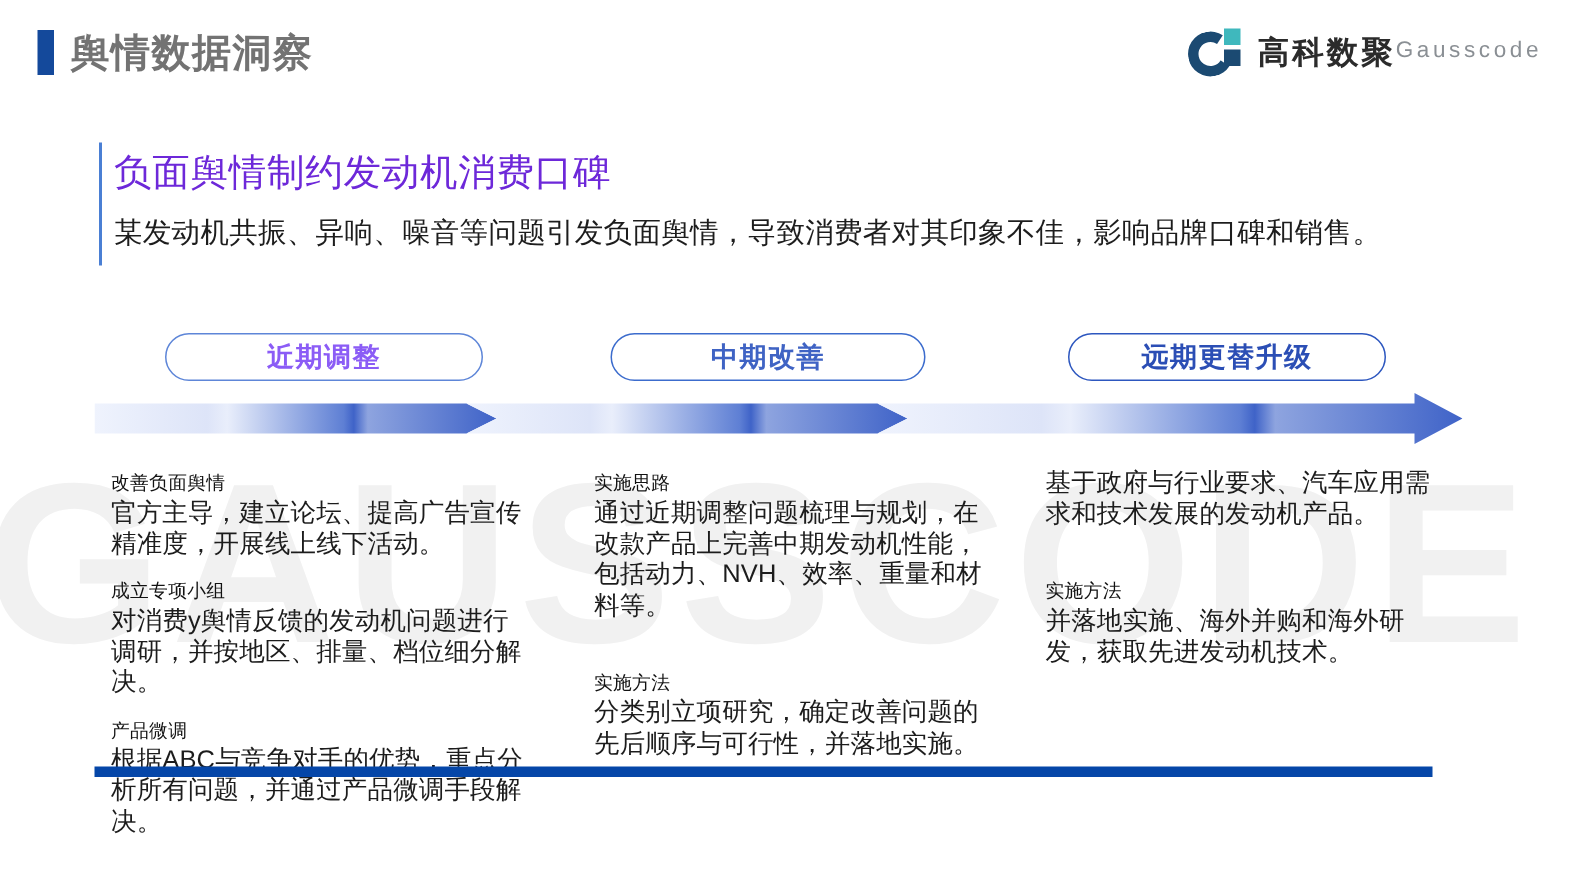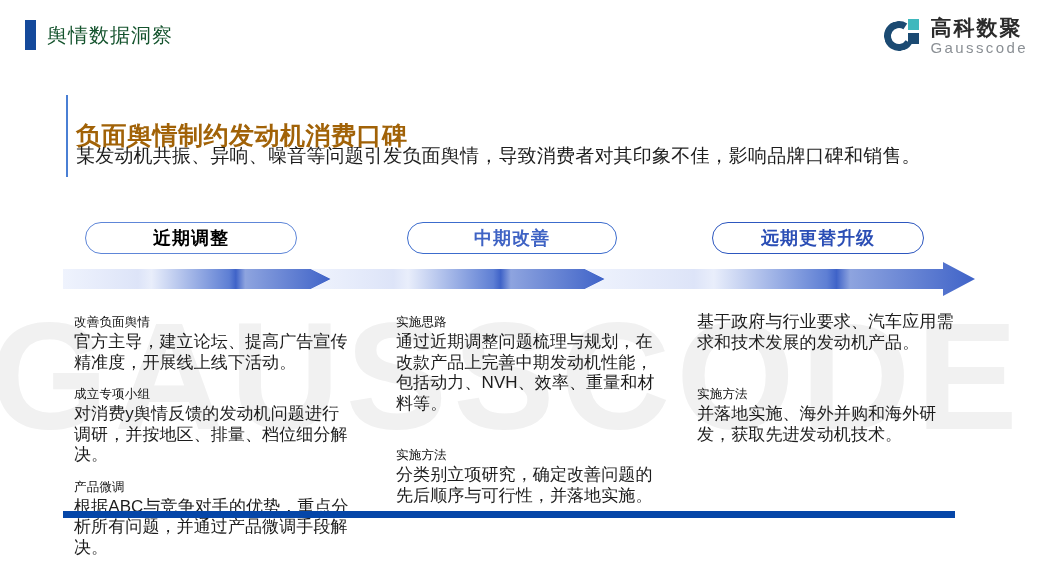--- a/index.html
+++ b/index.html
@@ -22,60 +22,60 @@
     line-height:1;
     user-select:none;
     z-index:0;
   }
 
   
   .header{position:absolute;left:0;top:0;width:1050px;height:70px;z-index:5;}
   .hdr-mark{position:absolute;left:25px;top:20px;width:11px;height:30px;background:#14499b;}
   .hdr-title{
     position:absolute;left:47px;top:16px;
-    font-size:20px;font-weight:normal;color:#14532d;
+    font-size:26px;font-weight:bold;color:#737373;
     letter-spacing:1px;line-height:38px;
   }
   
   .logo{position:absolute;right:22px;top:14px;height:44px;display:flex;align-items:center;}
   .logo-mark{position:relative;width:38px;height:38px;margin-right:9px;}
   .ring{
     position:absolute;left:0;top:4px;width:30px;height:30px;
     border:7px solid #1b4a72;border-radius:50%;
     box-sizing:border-box;
     border-right-color:transparent;
     transform:rotate(-12deg);
   }
   .sq-teal{position:absolute;left:24px;top:2px;width:11px;height:11px;background:#3fb8bd;}
   .sq-navy{position:absolute;left:24px;top:16px;width:11px;height:11px;background:#1b4a72;}
-  .logo-txt{display:flex;flex-direction:column;justify-content:center;}
+  .logo-txt{display:flex;flex-direction:row;justify-content:center;}
   .logo-cn{font-size:21px;font-weight:bold;color:#2b2b2b;letter-spacing:2px;line-height:22px;}
   .logo-en{font-size:15px;color:#8a8f94;letter-spacing:2.4px;line-height:17px;}
 
   
   .title-rule{position:absolute;left:66px;top:95px;width:2px;height:82px;background:#4a7fd4;z-index:4;}
   .lead-title{
     position:absolute;left:76px;top:98px;
-    font-size:25px;font-weight:bold;color:#a16207;
-    letter-spacing:.5px;line-height:34px;z-index:4;margin-top:20px;
+    font-size:25px;font-weight:normal;color:#6d28d9;
+    letter-spacing:.5px;line-height:34px;z-index:4;
   }
   .lead-sub{
     position:absolute;left:76px;top:142px;
     font-size:19px;color:#1d1d1d;letter-spacing:.2px;line-height:28px;z-index:4;
   }
 
   
   .pill{
     position:absolute;top:222px;height:32px;
     border-radius:18px;box-sizing:border-box;
     display:flex;align-items:center;justify-content:center;
     font-size:18px;font-weight:bold;letter-spacing:1px;
     background:#ffffff;z-index:4;
   }
-  .pill-1{left:85px;width:212px;border:1.6px solid #5e86d8;color:#000000;}
+  .pill-1{left:110px;width:212px;border:1.6px solid #5e86d8;color:#8b5cf6;}
   .pill-2{left:407px;width:210px;border:1.6px solid #3c6ccd;color:#3f63c4;}
   .pill-3{left:712px;width:212px;border:1.6px solid #2d57bf;color:#2b4eb5;}
 
   
   .arrow{position:absolute;left:63px;top:262px;width:912px;height:34px;z-index:3;}
 
   
   .cols{position:absolute;left:0;top:312px;width:1050px;z-index:4;}
   .col{position:absolute;top:0;}
   .col-1{left:74px;width:282px;}

